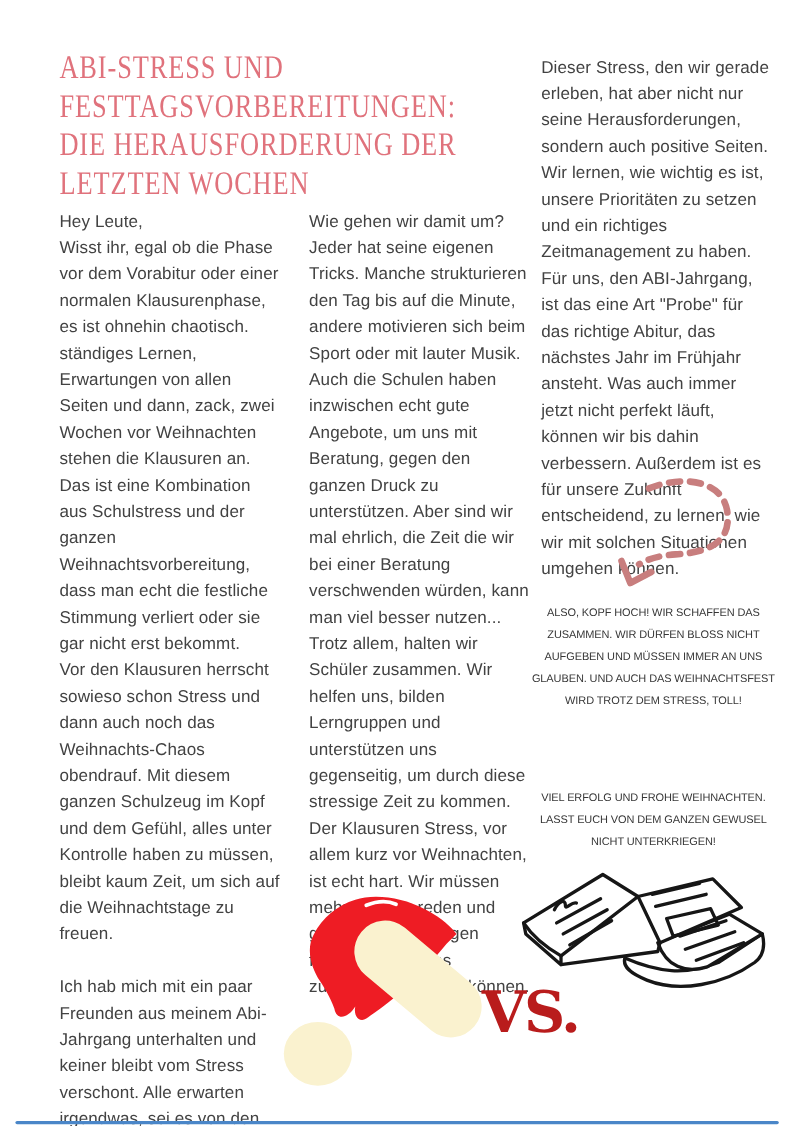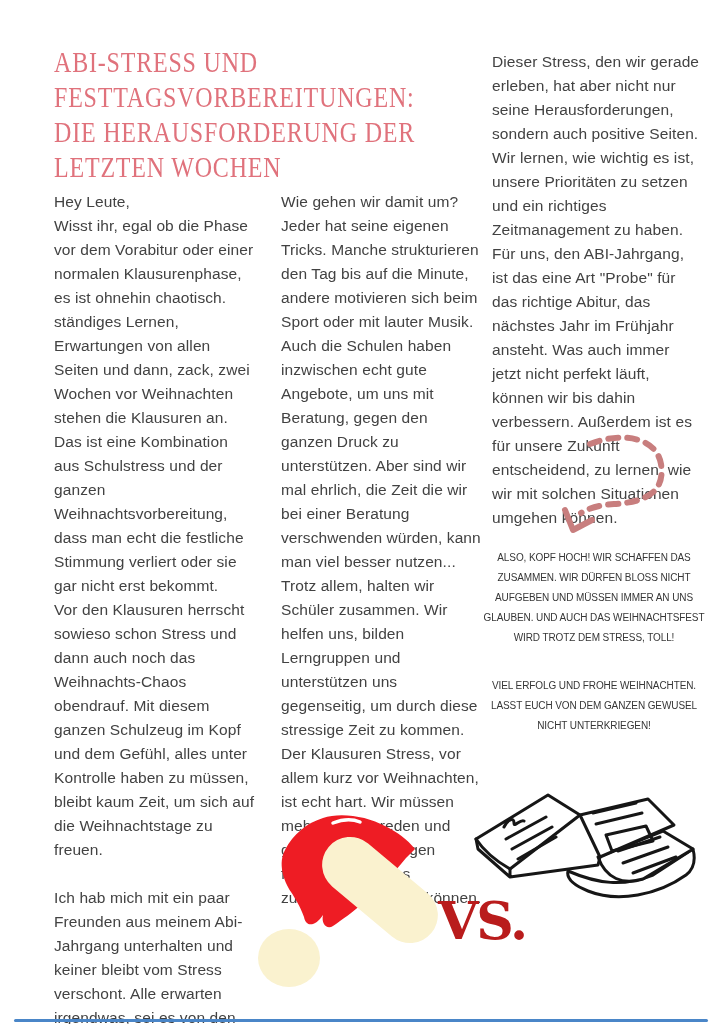--- a/index.html
+++ b/index.html
@@ -23,21 +23,21 @@
   .col p{margin:0 0 24px 0;white-space:pre-line;}
   .col1{left:54px;top:190px;}
   .col2{left:281px;top:190px;}
   .col3{left:492px;top:50px;width:208px;}
   .callout{
     position:absolute;left:480px;width:228px;text-align:center;
     color:#363636;font-size:10px;line-height:20px;letter-spacing:-0.1px;
     white-space:pre-line;font-weight:400;
   }
   .callout1{top:548px;}
-  .callout2{top:676px;}
+  .callout2{top:716px;}
   .arrow-wrap{position:absolute;left:552px;top:428px;width:140px;height:120px;}
   .hat-wrap{position:absolute;left:255px;top:808px;width:185px;height:185px;}
   .books-wrap{position:absolute;left:448px;top:779px;width:250px;height:140px;}
   .vs{
     position:absolute;left:438px;top:890px;
     font-family:"DejaVu Serif", serif;font-weight:700;
     font-size:52px;line-height:62px;letter-spacing:-2px;color:#b91c1c;
   }
   .bottom-line{
     position:absolute;left:14px;right:16px;bottom:2px;height:3px;

